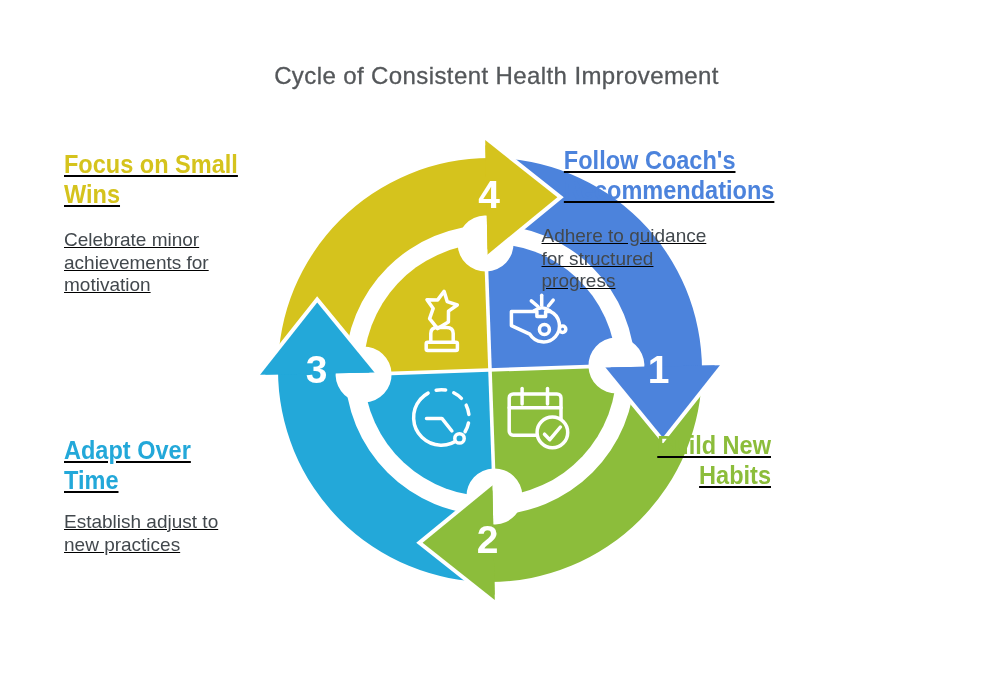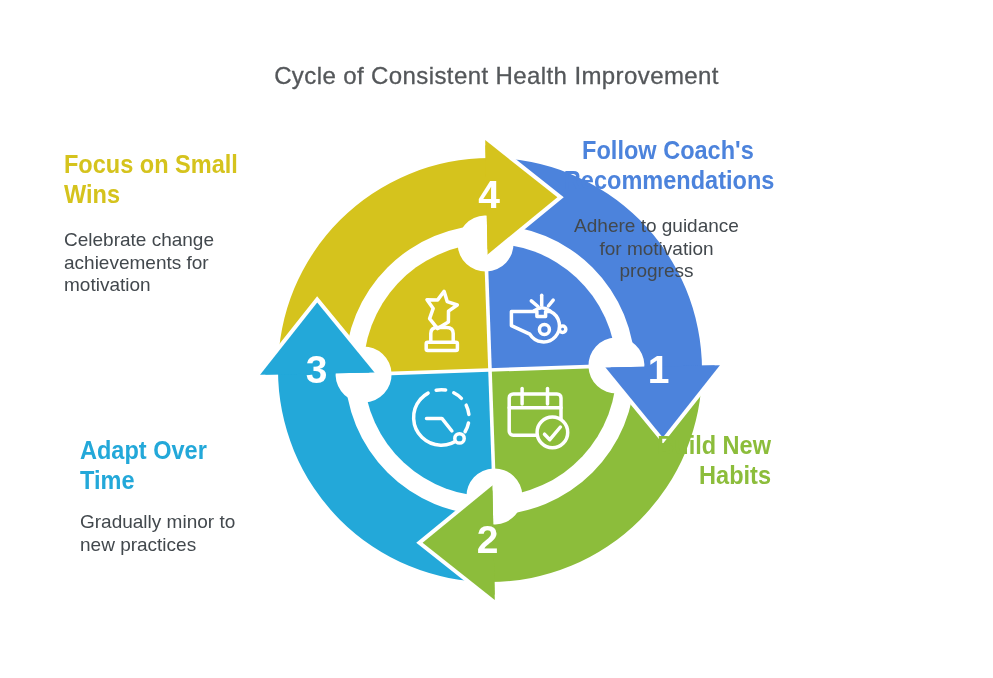--- a/index.html
+++ b/index.html
@@ -11,36 +11,36 @@
     background: #ffffff; overflow: hidden;
   }
   .page-title {
     position: absolute; left: 0; top: 61px; width: 993px;
     text-align: center;
     font-size: 24px; font-weight: 500; letter-spacing: 0.4px;
     color: #54575a; line-height: 30px;
     -webkit-text-stroke: 0.3px #54575a;
   }
   .diagram-svg { position: absolute; left: 0; top: 0; }
-  .step-label { position: absolute; width: 230px; }
+  .step-label { position: absolute; width: 230px; text-decoration: underline; }
   .step-label .heading {
     font-size: 26px; font-weight: bold; line-height: 29.5px;
     white-space: pre-line; letter-spacing: 0px;
     transform: scaleX(0.905); transform-origin: left top;
   }
   .step-label.top-right .heading, .step-label.bottom-right .heading {
     transform-origin: right top;
   }
   .step-label .body {
     font-size: 19px; line-height: 22.6px; color: #42484d;
     white-space: pre-line; margin-top: 20px;
   }
   .step-label.top-left     { left: 64px;  top: 150px; text-align: left; }
-  .step-label.top-right    { right: 79.5px; top: 136px; text-align: center; }
-  .step-label.bottom-left  { left: 64px;  top: 436px; text-align: left; margin-left: 16px; }
+  .step-label.top-right    { right: 79.5px; top: 146px; text-align: left; }
+  .step-label.bottom-left  { left: 64px;  top: 436px; text-align: left; }
   .step-label.bottom-right { right: 80.4px; top: 431px; text-align: right; }
   .step-label.bottom-left .body, .step-label.bottom-right .body { margin-top: 16px; }
   .hd-blue   { color: #4c83dc; }
   .hd-green  { color: #8cbd3b; }
   .hd-cyan   { color: #23a8d9; }
   .hd-yellow { color: #d5c31d; }
 </style>
 </head>
 <body>
 
@@ -113,33 +113,33 @@
 <circle cx="552.4" cy="432.4" r="15.3" fill="#8cbd3b"></circle>
 <polyline points="544.5,434.2 549.8,439.7 560.4,427"></polyline>
 </g>
 </g>
   </svg>
 
   <div class="step-label top-right">
     <div class="heading hd-blue" style="color: rgb(76, 131, 220);">Follow Coach's
 Recommendations</div>
     <div class="body">Adhere to guidance
-for motivation
+for structured
 progress</div>
   </div>
   <div class="step-label bottom-right">
     <div class="heading hd-green" style="color: rgb(140, 189, 59);">Build New
 Habits</div>
   </div>
   <div class="step-label bottom-left">
     <div class="heading hd-cyan" style="color: rgb(35, 168, 217);">Adapt Over
 Time</div>
-    <div class="body">Gradually minor to
+    <div class="body">Establish adjust to
 new practices</div>
   </div>
   <div class="step-label top-left">
     <div class="heading hd-yellow" style="color: rgb(213, 195, 29);">Focus on Small
 Wins</div>
-    <div class="body">Celebrate change
+    <div class="body">Celebrate minor
 achievements for
 motivation</div>
   </div>
 </div>
 
 </body></html>

